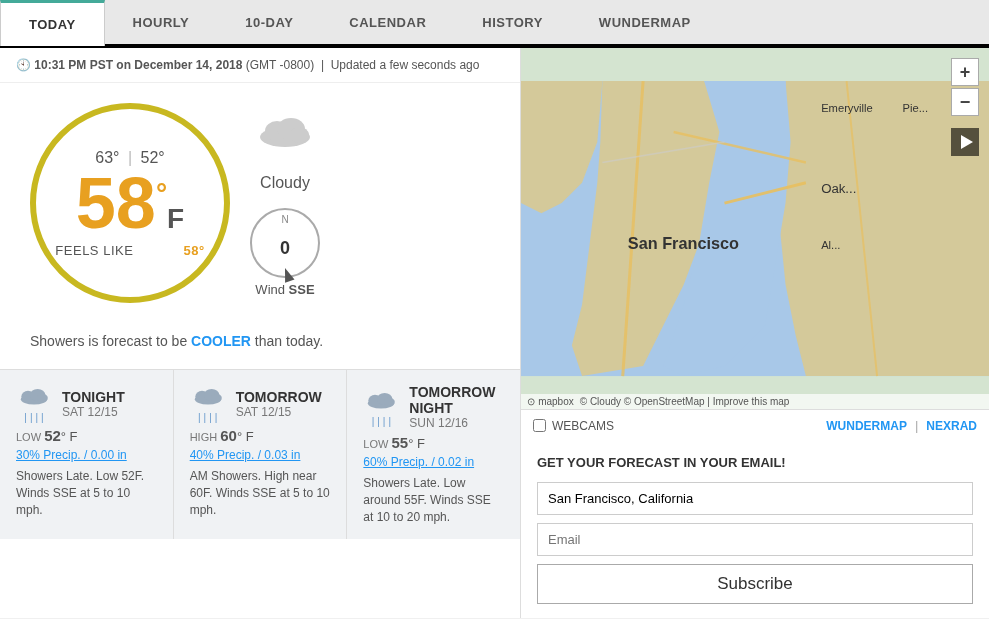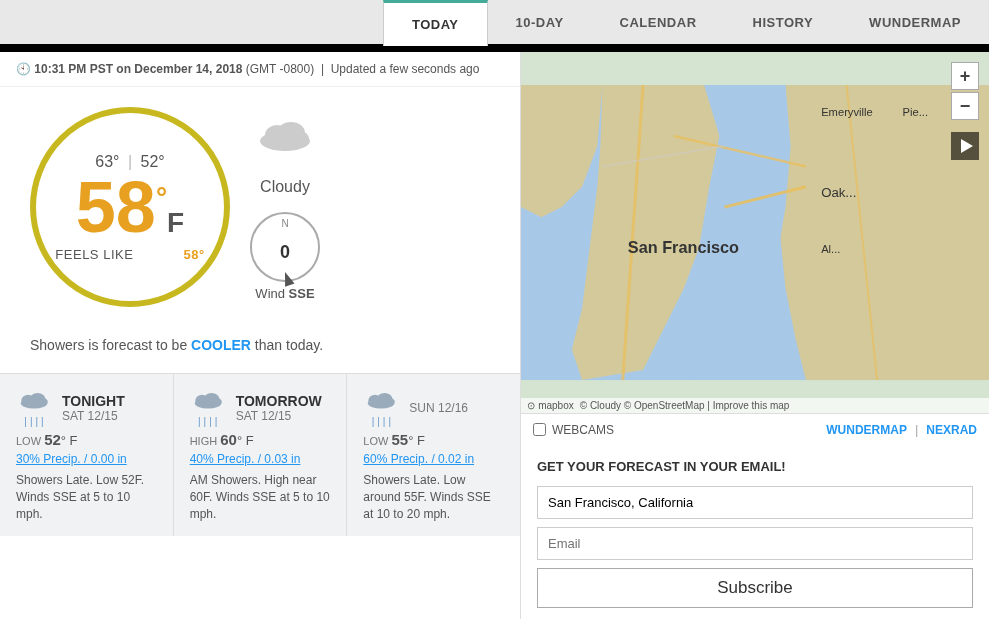--- a/index.html
+++ b/index.html
@@ -1,19 +1,19 @@
 <!DOCTYPE html>
 <html><head>
   <meta charset="utf-8">
   <style>
     * { box-sizing: border-box; margin: 0; padding: 0; }
     body { font-family: Arial, sans-serif; background: #f0f0f0; font-size: 13px; color: #333; width: 989px; }
 
     
-    .nav-tabs { display: flex; background: #e8e8e8; border-bottom: 8px solid #000000; justify-content: flex-end; }
+    .nav-tabs { display: flex; background: #e8e8e8; border-bottom: 4px solid #000000; }
     .nav-tab {
       padding: 14px 28px;
       cursor: pointer;
       font-weight: bold;
       font-size: 13px;
       color: #555;
       letter-spacing: 0.5px;
       border: none;
       background: none;
       text-transform: uppercase;
@@ -212,20 +212,21 @@
 
     
     .rain-cloud { display: inline-flex; flex-direction: column; align-items: center; }
   </style>
 </head>
 <body>
 
 <nav>
   <div class="nav-tabs" id="nav-tabs-container">
       <button class="nav-tab active">TODAY</button>
+      <button class="nav-tab">HOURLY</button>
       <button class="nav-tab">10-DAY</button>
       <button class="nav-tab">CALENDAR</button>
       <button class="nav-tab">HISTORY</button>
       <button class="nav-tab">WUNDERMAP</button>
     </div>
 </nav>
 
 <div class="main">
 
   <div class="left-panel">
@@ -350,20 +351,21 @@
             <ellipse cx="44" cy="20" rx="9" ry="7" fill="#9aabbc"></ellipse>
           </svg>
           <div style="display:flex;gap:3px;justify-content:center;color:#6699cc;font-size:10px;">
             <span>|</span>
                 <span>|</span>
                 <span>|</span>
                 <span>|</span>
           </div>
         </div>
         <div>
+          <div class="card-title">TOMORROW NIGHT</div>
           <div class="card-date">SUN 12/16</div>
         </div>
       </div>
       <div class="card-temp">
         <span class="label">LOW </span><span class="val">55</span>° F
       </div>
       <div class="card-precip">60% Precip. / 0.02 in</div>
       <div class="card-desc">Showers Late. Low around 55F. Winds SSE at 10 to 20 mph.</div>
     </div>
       </div>

